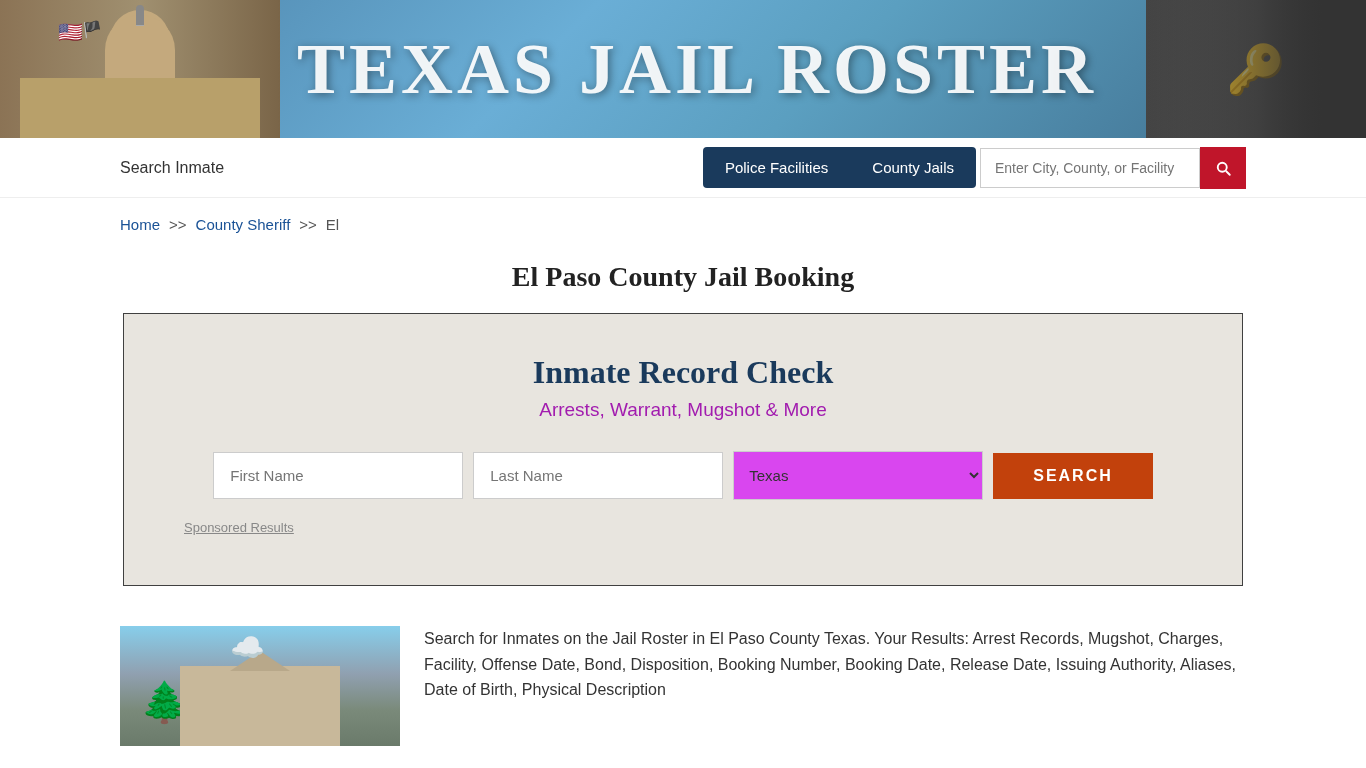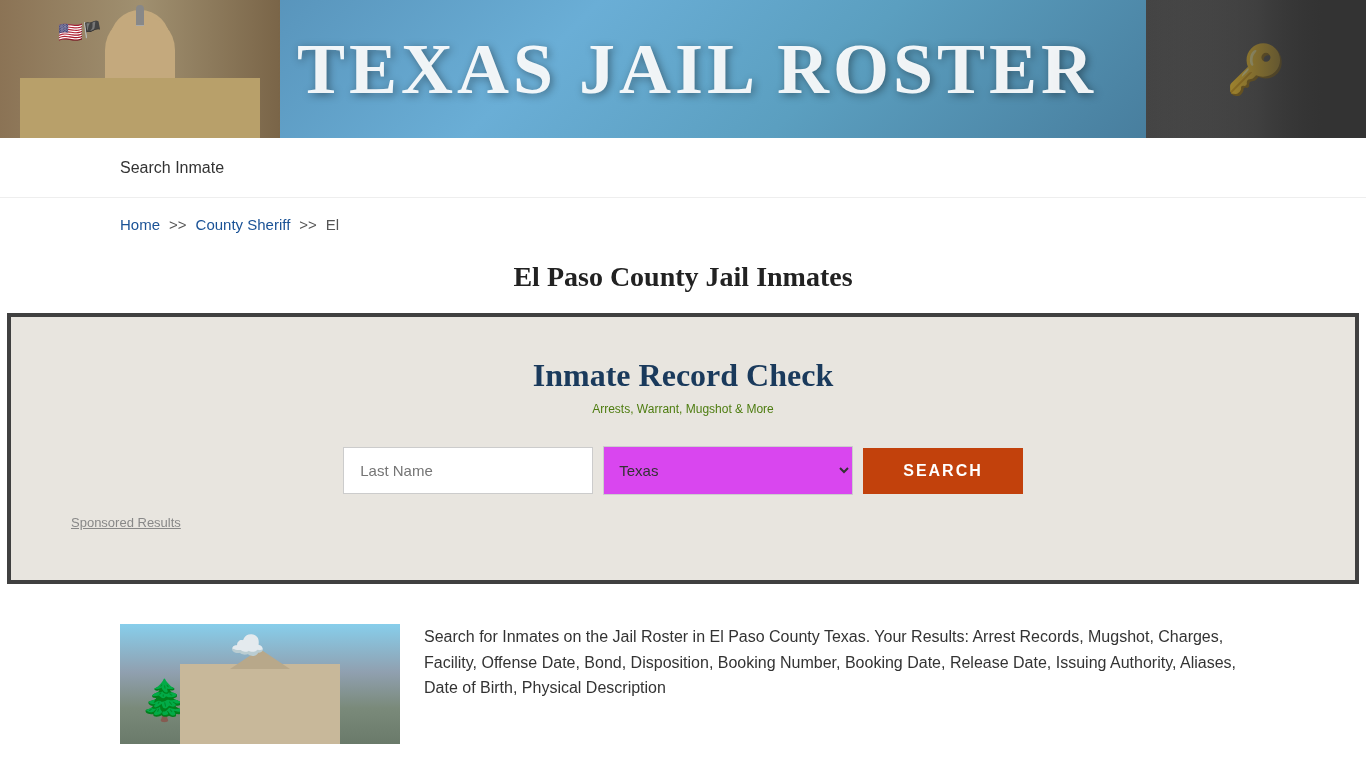--- a/index.html
+++ b/index.html
@@ -163,37 +163,37 @@
     }
     #page-title-section h1 {
       font-size: 28px;
       font-weight: bold;
       color: #222;
       font-family: Georgia, serif;
     }
 
     
     #inmate-search-box {
-      width: 1352px;
+      width: 1120px;
       margin: 0 auto;
       background: #e8e5df;
-      border: 4px solid #404040;
+      border: 1px solid #404040;
       padding: 40px 60px 50px;
       text-align: center;
     }
     #inmate-search-box h2 {
       font-size: 32px;
       font-weight: bold;
       color: #1a3a5c;
       font-family: Georgia, serif;
       margin-bottom: 8px;
     }
     #inmate-search-box .subtitle {
-      font-size: 12px;
-      color: #4d7c0f;
+      font-size: 19px;
+      color: #a21caf;
       margin-bottom: 30px;
     }
     .search-fields {
       display: flex;
       align-items: center;
       gap: 10px;
       justify-content: center;
     }
     .search-fields input {
       padding: 14px 16px;
@@ -309,38 +309,49 @@
   </div>
   <div class="banner-keys">
     <div style="font-size:48px;color:#ccc;">🔑</div>
     <div style="position:absolute;top:0;left:0;right:0;bottom:0;background:linear-gradient(to right, transparent, #333 80%);"></div>
   </div>
   <span class="banner-title">Texas Jail Roster</span>
 </div>
 
 <div id="navbar">
   <div class="nav-left">Search Inmate</div>
+  <div class="nav-right">
+    <button class="nav-btn-police">Police Facilities</button>
+    <button class="nav-btn-county">County Jails</button>
+    <input class="nav-search-input" type="text" placeholder="Enter City, County, or Facility" style="">
+    <button class="nav-search-btn">
+      <svg class="search-svg" viewBox="0 0 24 24" xmlns="http://www.w3.org/2000/svg">
+        <path d="M21 21l-4.35-4.35M17 11A6 6 0 1 1 5 11a6 6 0 0 1 12 0z" stroke="white" stroke-width="2.5" fill="none" stroke-linecap="round"></path>
+      </svg>
+    </button>
+  </div>
 </div>
 
 <div id="breadcrumb">
   <a class="breadcrumb-link">Home</a>
   <span class="breadcrumb-sep">&gt;&gt;</span>
   <a class="breadcrumb-link">County Sheriff</a>
   <span class="breadcrumb-sep">&gt;&gt;</span>
   <span class="breadcrumb-current">El</span>
 </div>
 
 <div id="page-title-section">
-  <h1>El Paso County Jail Inmates</h1>
+  <h1>El Paso County Jail Booking</h1>
 </div>
 
 <div id="inmate-search-box">
   <h2>Inmate Record Check</h2>
   <p class="subtitle">Arrests, Warrant, Mugshot &amp; More</p>
   <div class="search-fields">
+    <input type="text" placeholder="First Name" style="">
     <input type="text" placeholder="Last Name" style="">
     <select id="state-select"><option value="Alabama">Alabama</option><option value="Alaska">Alaska</option><option value="Arizona">Arizona</option><option value="Arkansas">Arkansas</option><option value="California">California</option><option value="Colorado">Colorado</option><option value="Connecticut">Connecticut</option><option value="Delaware">Delaware</option><option value="Florida">Florida</option><option value="Georgia">Georgia</option><option value="Hawaii">Hawaii</option><option value="Idaho">Idaho</option><option value="Illinois">Illinois</option><option value="Indiana">Indiana</option><option value="Iowa">Iowa</option><option value="Kansas">Kansas</option><option value="Kentucky">Kentucky</option><option value="Louisiana">Louisiana</option><option value="Maine">Maine</option><option value="Maryland">Maryland</option><option value="Massachusetts">Massachusetts</option><option value="Michigan">Michigan</option><option value="Minnesota">Minnesota</option><option value="Mississippi">Mississippi</option><option value="Missouri">Missouri</option><option value="Montana">Montana</option><option value="Nebraska">Nebraska</option><option value="Nevada">Nevada</option><option value="New Hampshire">New Hampshire</option><option value="New Jersey">New Jersey</option><option value="New Mexico">New Mexico</option><option value="New York">New York</option><option value="North Carolina">North Carolina</option><option value="North Dakota">North Dakota</option><option value="Ohio">Ohio</option><option value="Oklahoma">Oklahoma</option><option value="Oregon">Oregon</option><option value="Pennsylvania">Pennsylvania</option><option value="Rhode Island">Rhode Island</option><option value="South Carolina">South Carolina</option><option value="South Dakota">South Dakota</option><option value="Tennessee">Tennessee</option><option value="Texas" selected="">Texas</option><option value="Utah">Utah</option><option value="Vermont">Vermont</option><option value="Virginia">Virginia</option><option value="Washington">Washington</option><option value="West Virginia">West Virginia</option><option value="Wisconsin">Wisconsin</option><option value="Wyoming">Wyoming</option></select>
     <button class="search-btn">SEARCH</button>
   </div>
   <div class="sponsored-results">Sponsored Results</div>
 </div>
 
 <div id="bottom-content">
   <div class="thumbnail">
     <div class="tree-left"></div>

